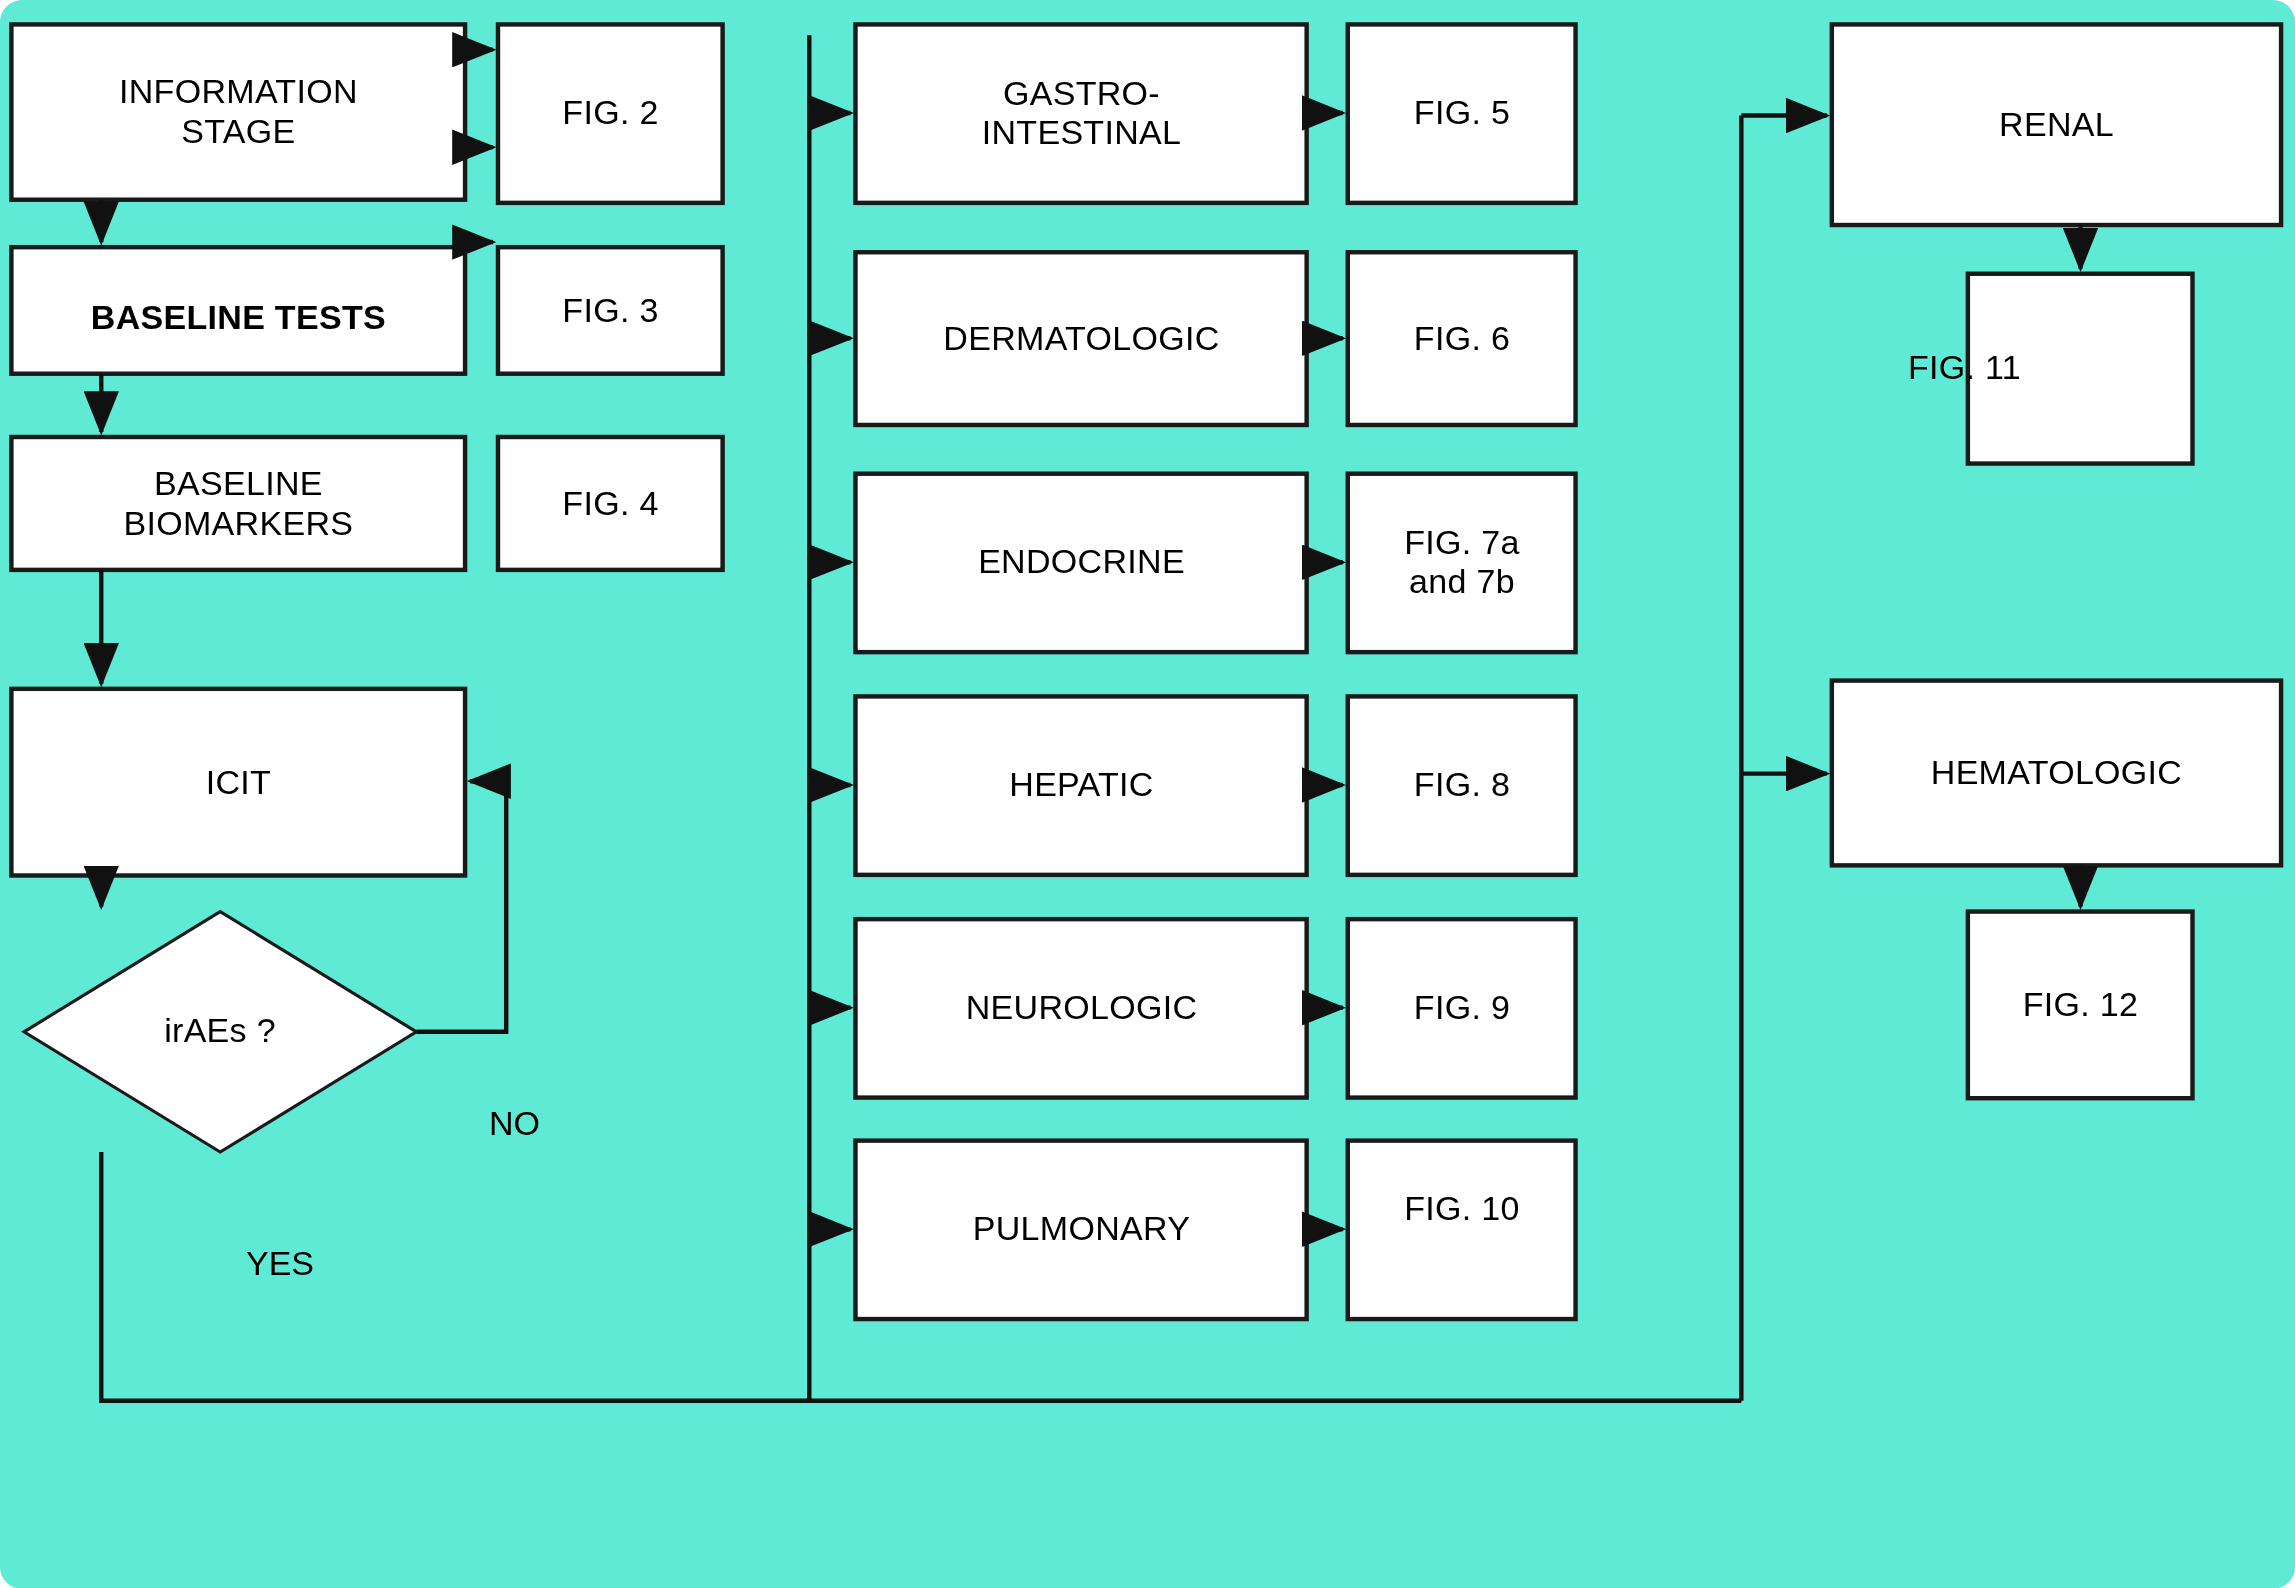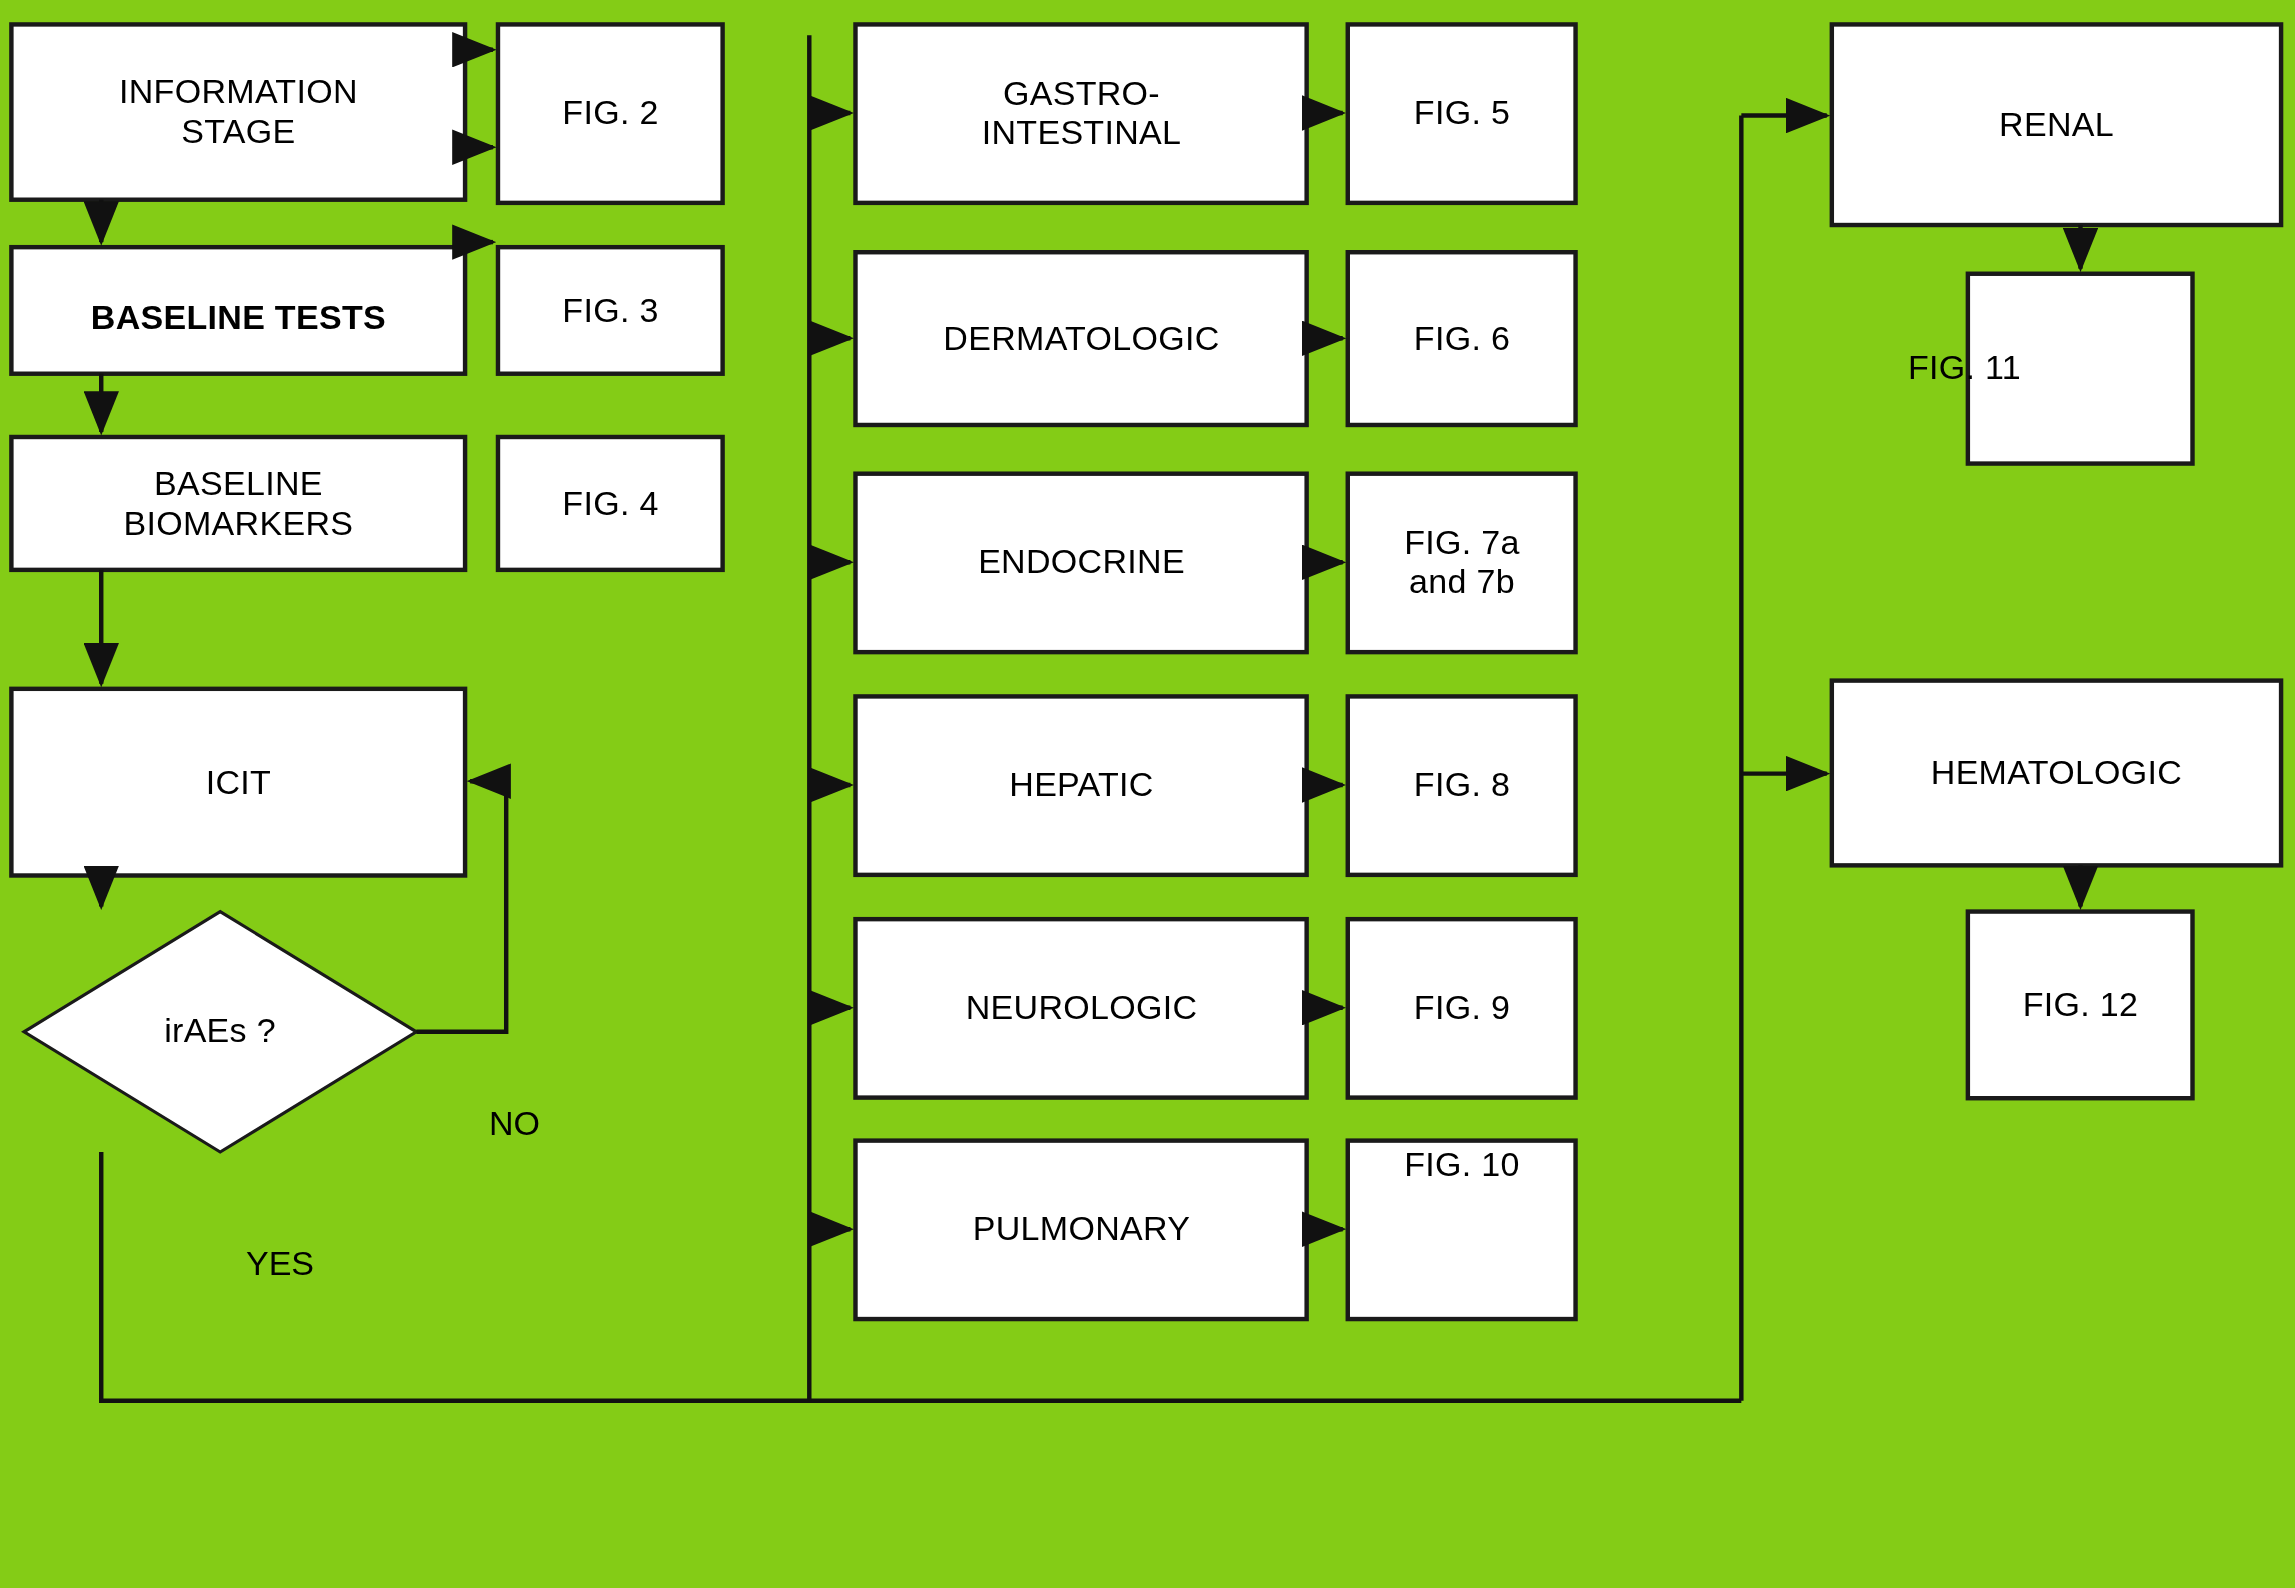--- a/index.html
+++ b/index.html
@@ -4,23 +4,24 @@
 <style>
   html, body {
     margin: 0;
     padding: 0;
     background: #ffffff;
   }
   #page {
     position: relative;
     width: 2295px;
     height: 1589px;
-    background: #84cc16;
+    background: #5eead4;
     font-family: "Liberation Sans", sans-serif;
     overflow: hidden;
+    border-radius: 22px;
   }
   #flow-svg {
     position: absolute;
     left: 0;
     top: 0;
     width: 2295px;
     height: 1589px;
   }
   .node-label {
     position: absolute;
@@ -150,21 +151,21 @@
       <div class="node-label" style="left: 856px; top: 252px; width: 451px; height: 173px;">DERMATOLOGIC</div>
       <div class="node-label" style="left: 1348px; top: 252px; width: 228px; height: 173px;">FIG. 6</div>
       <div class="node-label" style="left: 856px; top: 473px; width: 451px; height: 178px;">ENDOCRINE</div>
       <div class="node-label" style="left: 1348px; top: 473px; width: 228px; height: 178px;">FIG. 7a
 and 7b</div>
       <div class="node-label" style="left: 856px; top: 696px; width: 451px; height: 178px;">HEPATIC</div>
       <div class="node-label" style="left: 1348px; top: 696px; width: 228px; height: 178px;">FIG. 8</div>
       <div class="node-label" style="left: 856px; top: 919px; width: 451px; height: 178px;">NEUROLOGIC</div>
       <div class="node-label" style="left: 1348px; top: 919px; width: 228px; height: 178px;">FIG. 9</div>
       <div class="node-label" style="left: 856px; top: 1140px; width: 451px; height: 178px;">PULMONARY</div>
-      <div class="node-label" style="left: 1348px; top: 1076px; width: 228px; height: 178px;">FIG. 10</div>
+      <div class="node-label" style="left: 1348px; top: 1120px; width: 228px; height: 178px;">FIG. 10</div>
       <div class="node-label" style="left: 1832px; top: 24px; width: 449px; height: 201px;">RENAL</div>
       <div class="node-label" style="left: 1852px; top: 273px; width: 225px; height: 190px;">FIG. 11</div>
       <div class="node-label" style="left: 1832px; top: 680px; width: 449px; height: 185px;">HEMATOLOGIC</div>
       <div class="node-label" style="left: 1968px; top: 911px; width: 225px; height: 187px;">FIG. 12</div>
     </div>
 
   <div class="edge-label" style="left:443px; top:1104px;margin-left:46px;">NO</div>
   <div class="edge-label" style="left:246px; top:1244px;">YES</div>
 
 

